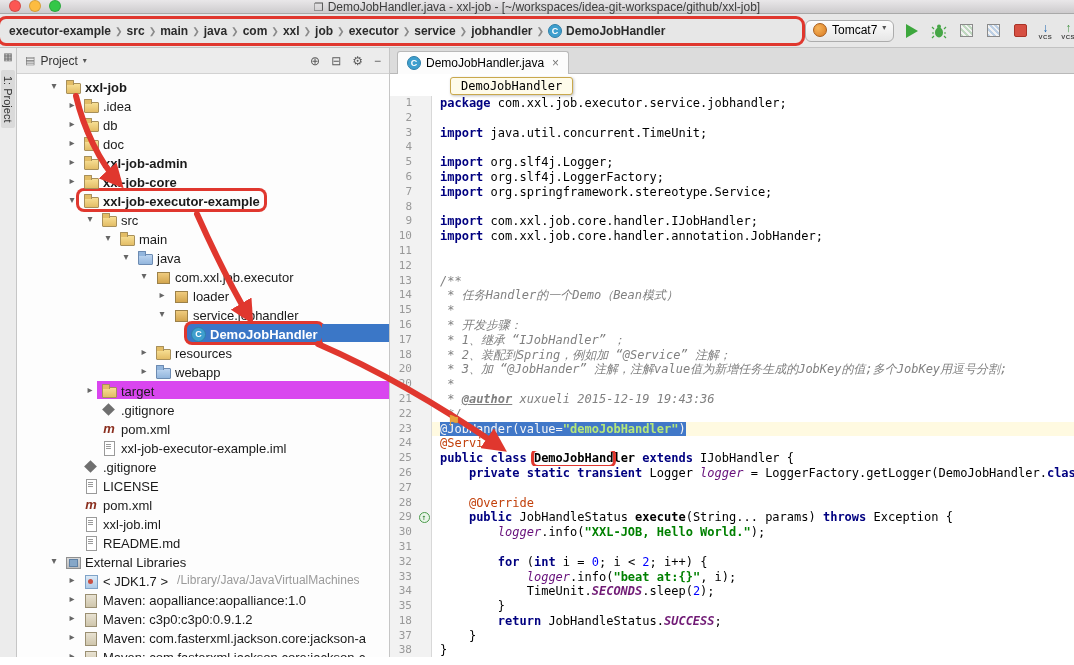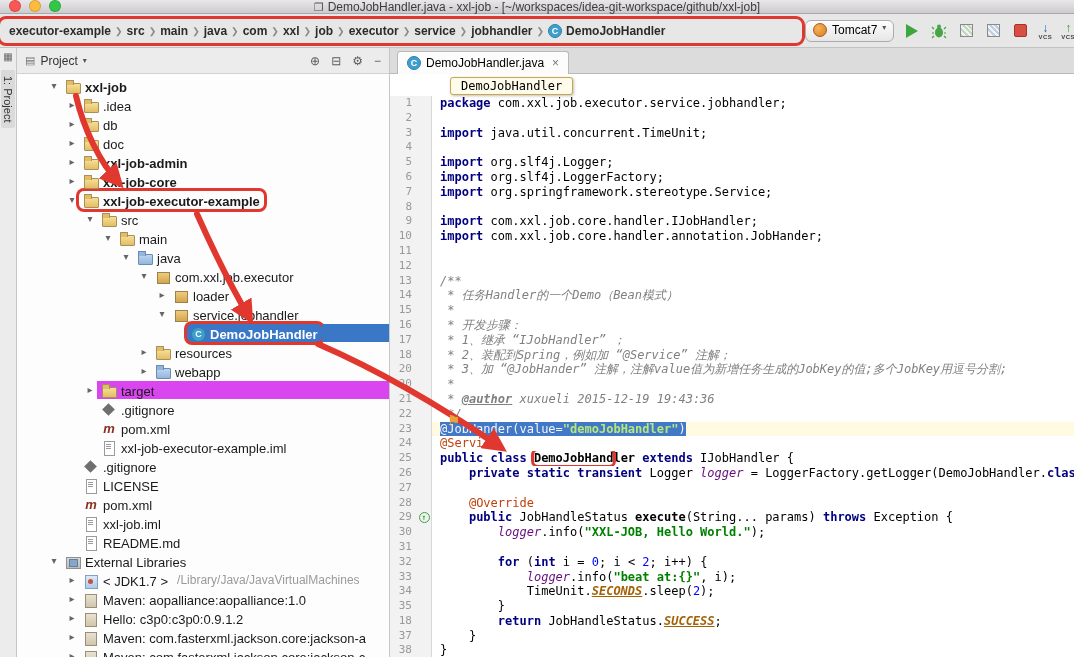--- a/index.html
+++ b/index.html
@@ -132,21 +132,21 @@
   .crow.caret .code { background:#FFFAE1; }
   .code.sel span { background:#4178C8; color:#F5F5F5; }
   .code.sel .tk-s { color:#B6E878; }
   .tk-p { color:#000; }
   .tk-k { color:#000080; font-weight:bold; }
   .tk-s { color:#008000; font-weight:bold; }
   .tk-c { color:#808080; font-style:italic; }
   .tk-ct { color:#808080; font-style:italic; font-weight:bold; text-decoration:underline; }
   .tk-a { color:#c2410c; }
   .tk-f { color:#660E7A; font-style:italic; }
-  .tk-sf { color:#a16207; font-style:italic; font-weight:bold;text-decoration:underline; }
+  .tk-sf { color:#701a75; font-style:italic; font-weight:bold; }
   .tk-n { color:#0000FF; }
   .tk-m { color:#000; font-weight:bold; }
   .redbox2 { box-shadow:0 0 0 3px #E0372E; border-radius:4px; position:relative; z-index:4;text-align:right; }
 
   
   #overlay { position:absolute; inset:0; pointer-events:none; z-index:40; }
   .bookmark { position:absolute; left:447px; top:412px; color:#E8A33D; font-size:15px;
               text-shadow:0 0 1px #B57B1E; }
 </style>
 </head>
@@ -577,21 +577,21 @@
               </span>
             </span>
             <span class="tfill"></span>
           </div>
           <div class="trow">
             <span class="tind" style="width: 48px;"></span>
             <span class="tar">▸</span>
             <span class="tbody">
               <span class="tbox">
                 <span class="tic ic-lib"></span>
-                <span class="tlb">Hello: c3p0:c3p0:0.9.1.2</span>
+                <span class="tlb">Maven: c3p0:c3p0:0.9.1.2</span>
               </span>
             </span>
             <span class="tfill"></span>
           </div>
           <div class="trow">
             <span class="tind" style="width: 48px;"></span>
             <span class="tar">▸</span>
             <span class="tbody">
               <span class="tbox">
                 <span class="tic ic-lib"></span>

